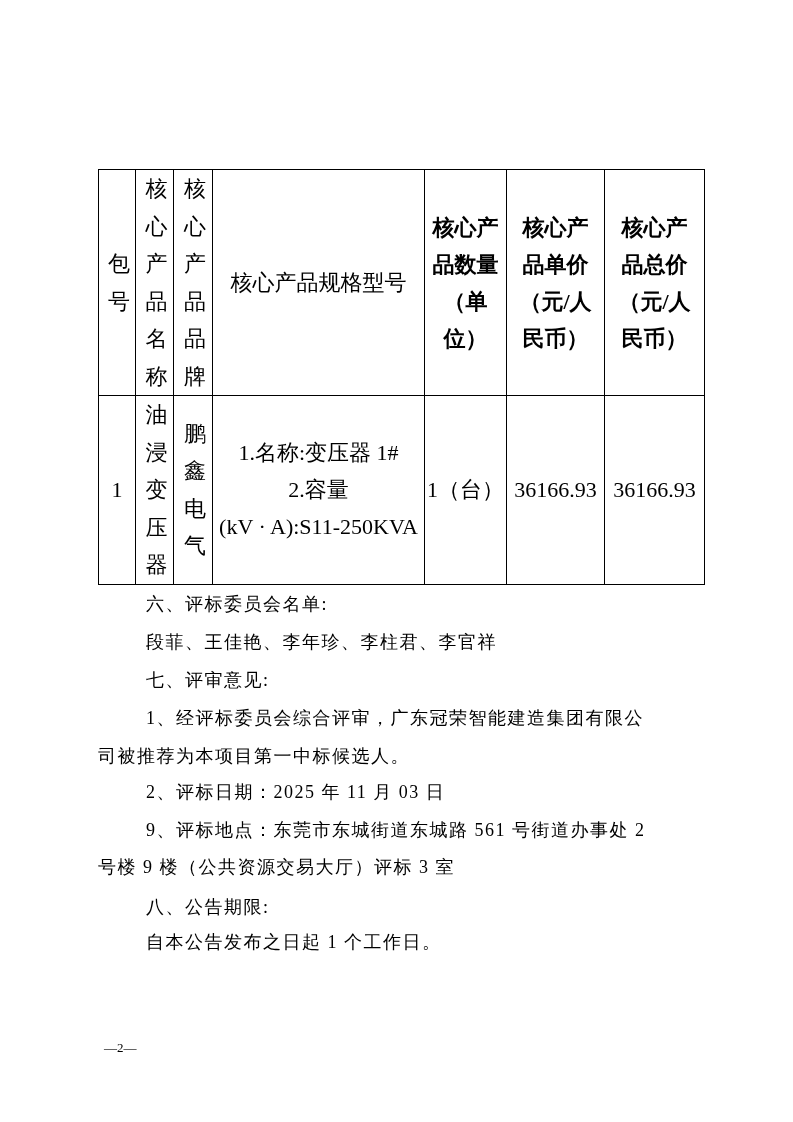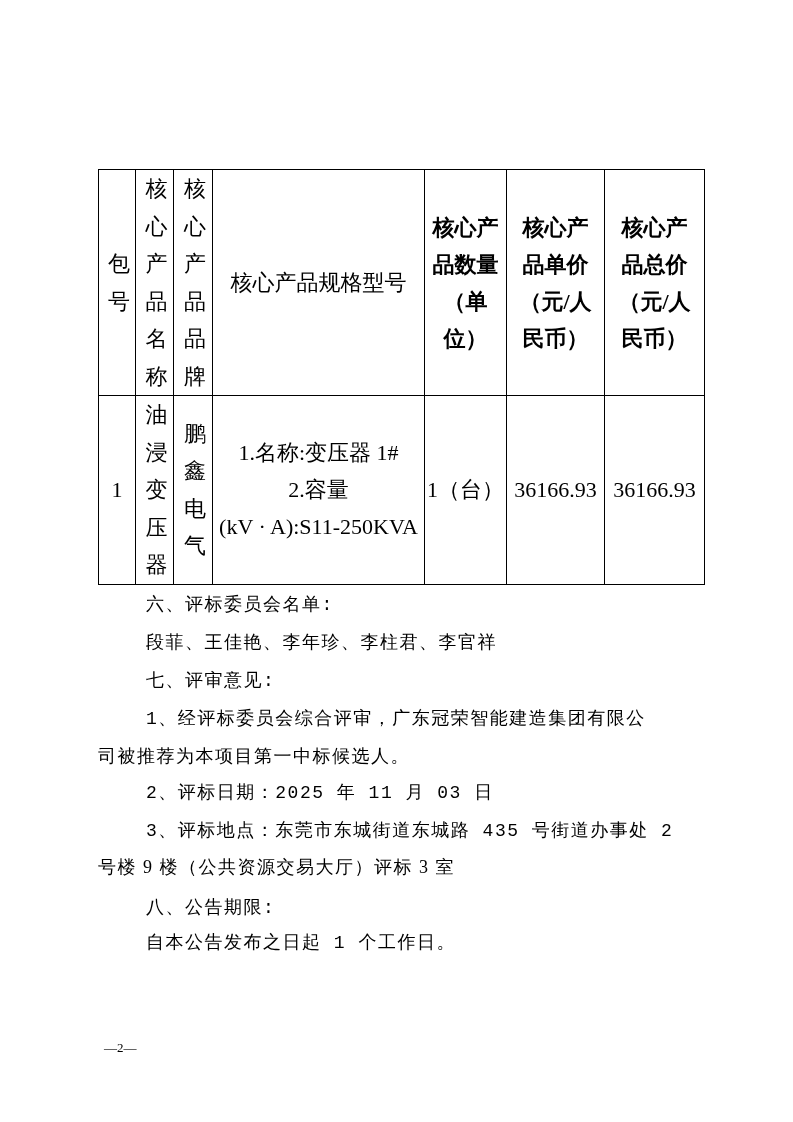--- a/index.html
+++ b/index.html
@@ -9,21 +9,21 @@
                table-layout: fixed; width: 606px; }
   table.spec td { border: 1.3px solid #000; text-align: center; vertical-align: middle;
                   font-size: 22px; padding: 0; line-height: 37px; }
   .hdr-row { height: 225px; }
   .data-row { height: 186px; }
   .vert { display: inline-block; width: 18px; line-height: 37.5px; word-break: break-all; }
   .hdr-narrow { line-height: 37.5px; padding: 0 6px !important; font-weight: bold; }
   .spec-cell { line-height: 30px; }
   .para { position: absolute; left: 98px; width: 606px; font-size: 18px;
           white-space: nowrap; letter-spacing: 1.5px; }
-  .indent { padding-left: 48px; box-sizing: border-box; font-family: Liberation Mono, monospace; }
+  .indent { padding-left: 48px; box-sizing: border-box; }
   .footer { position: absolute; left: 104px; top: 1040px; font-size: 13px; }
 </style>
 </head>
 <body>
 
 <table class="spec">
   <colgroup>
     <col style="width:37px">
       <col style="width:38px">
       <col style="width:39px">
@@ -57,18 +57,18 @@
   </tr>
 </tbody>
   </table>
 
 <div class="para indent" style="top:592px">六、评标委员会名单:</div>
 <div class="para indent" style="top:630px">段菲、王佳艳、李年珍、李柱君、李官祥</div>
 <div class="para indent" style="top:668px">七、评审意见:</div>
 <div class="para indent" style="top:706px">1、经评标委员会综合评审，广东冠荣智能建造集团有限公</div>
 <div class="para" style="top:744px">司被推荐为本项目第一中标候选人。</div>
 <div class="para indent" style="top:780px">2、评标日期：2025 年 11 月 03 日</div>
-<div class="para indent" style="top:818px">3、评标地点：东莞市东城街道东城路 435 号街道办事处 2</div>
+<div class="para indent" style="top:818px">9、评标地点：东莞市东城街道东城路 561 号街道办事处 2</div>
 <div class="para" style="top:855px">号楼 9 楼（公共资源交易大厅）评标 3 室</div>
 <div class="para indent" style="top:895px">八、公告期限:</div>
 <div class="para indent" style="top:930px">自本公告发布之日起 1 个工作日。</div>
 
 <div class="footer">—2—</div>
 
 </body></html>

